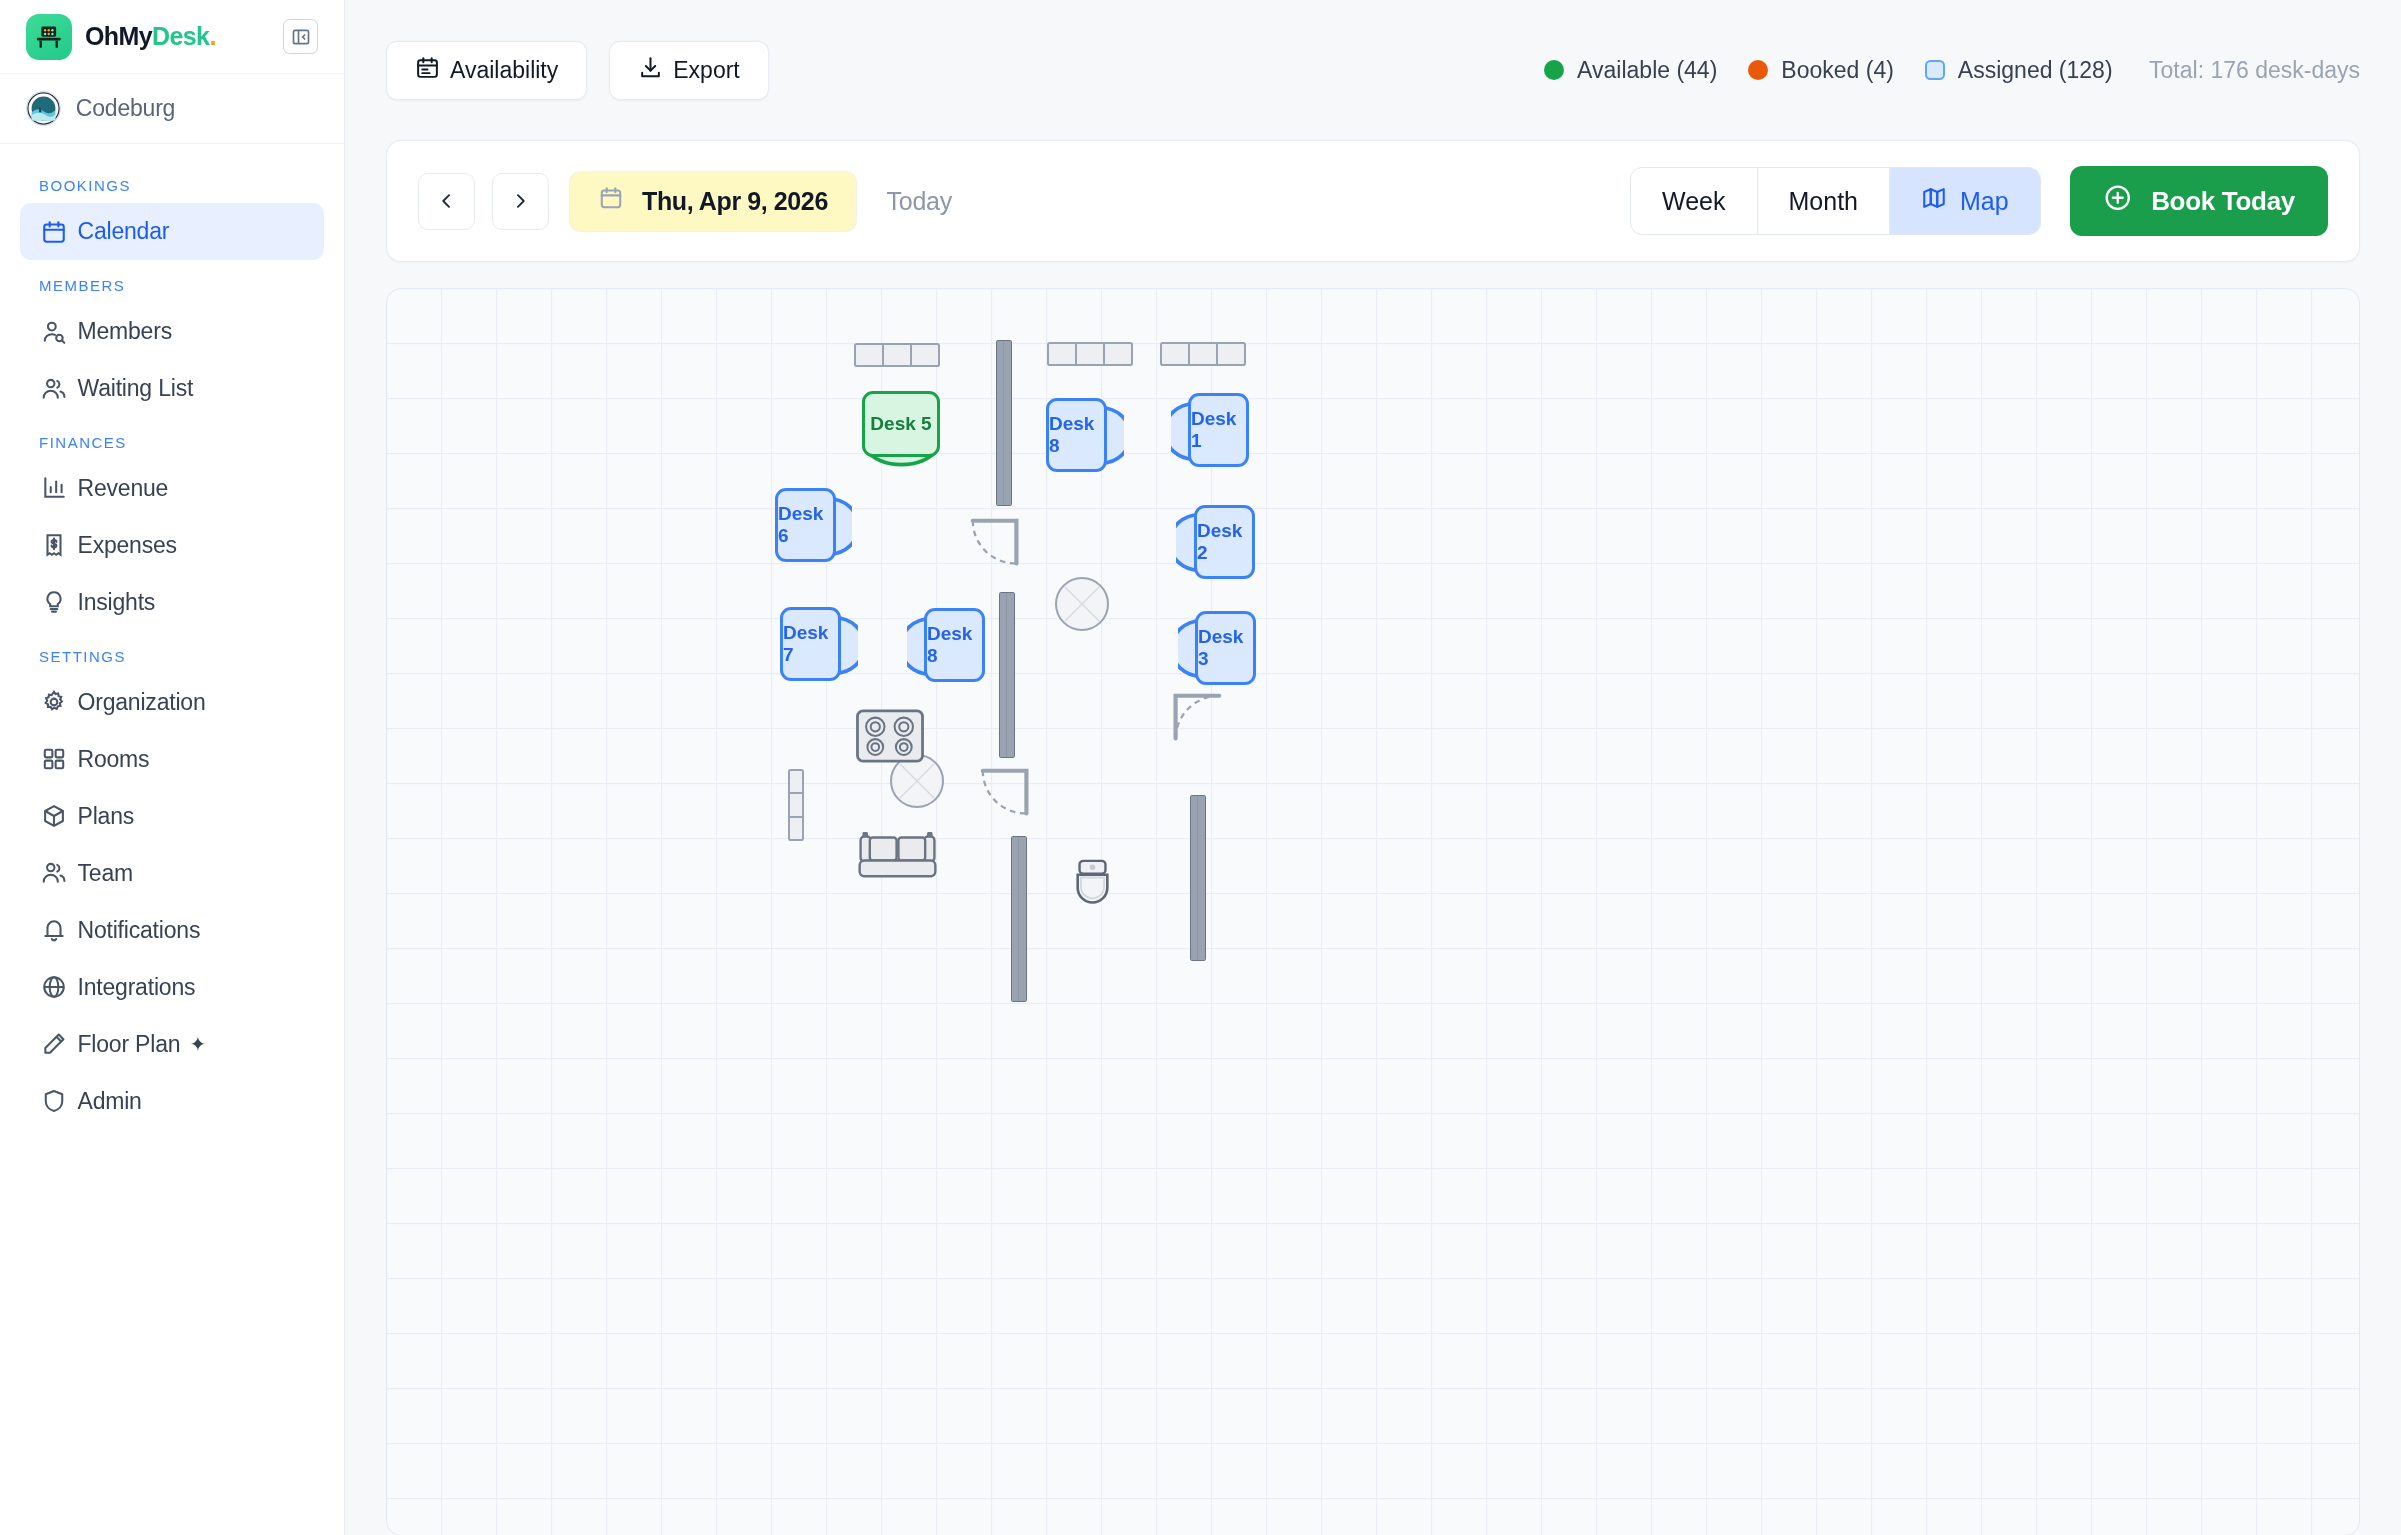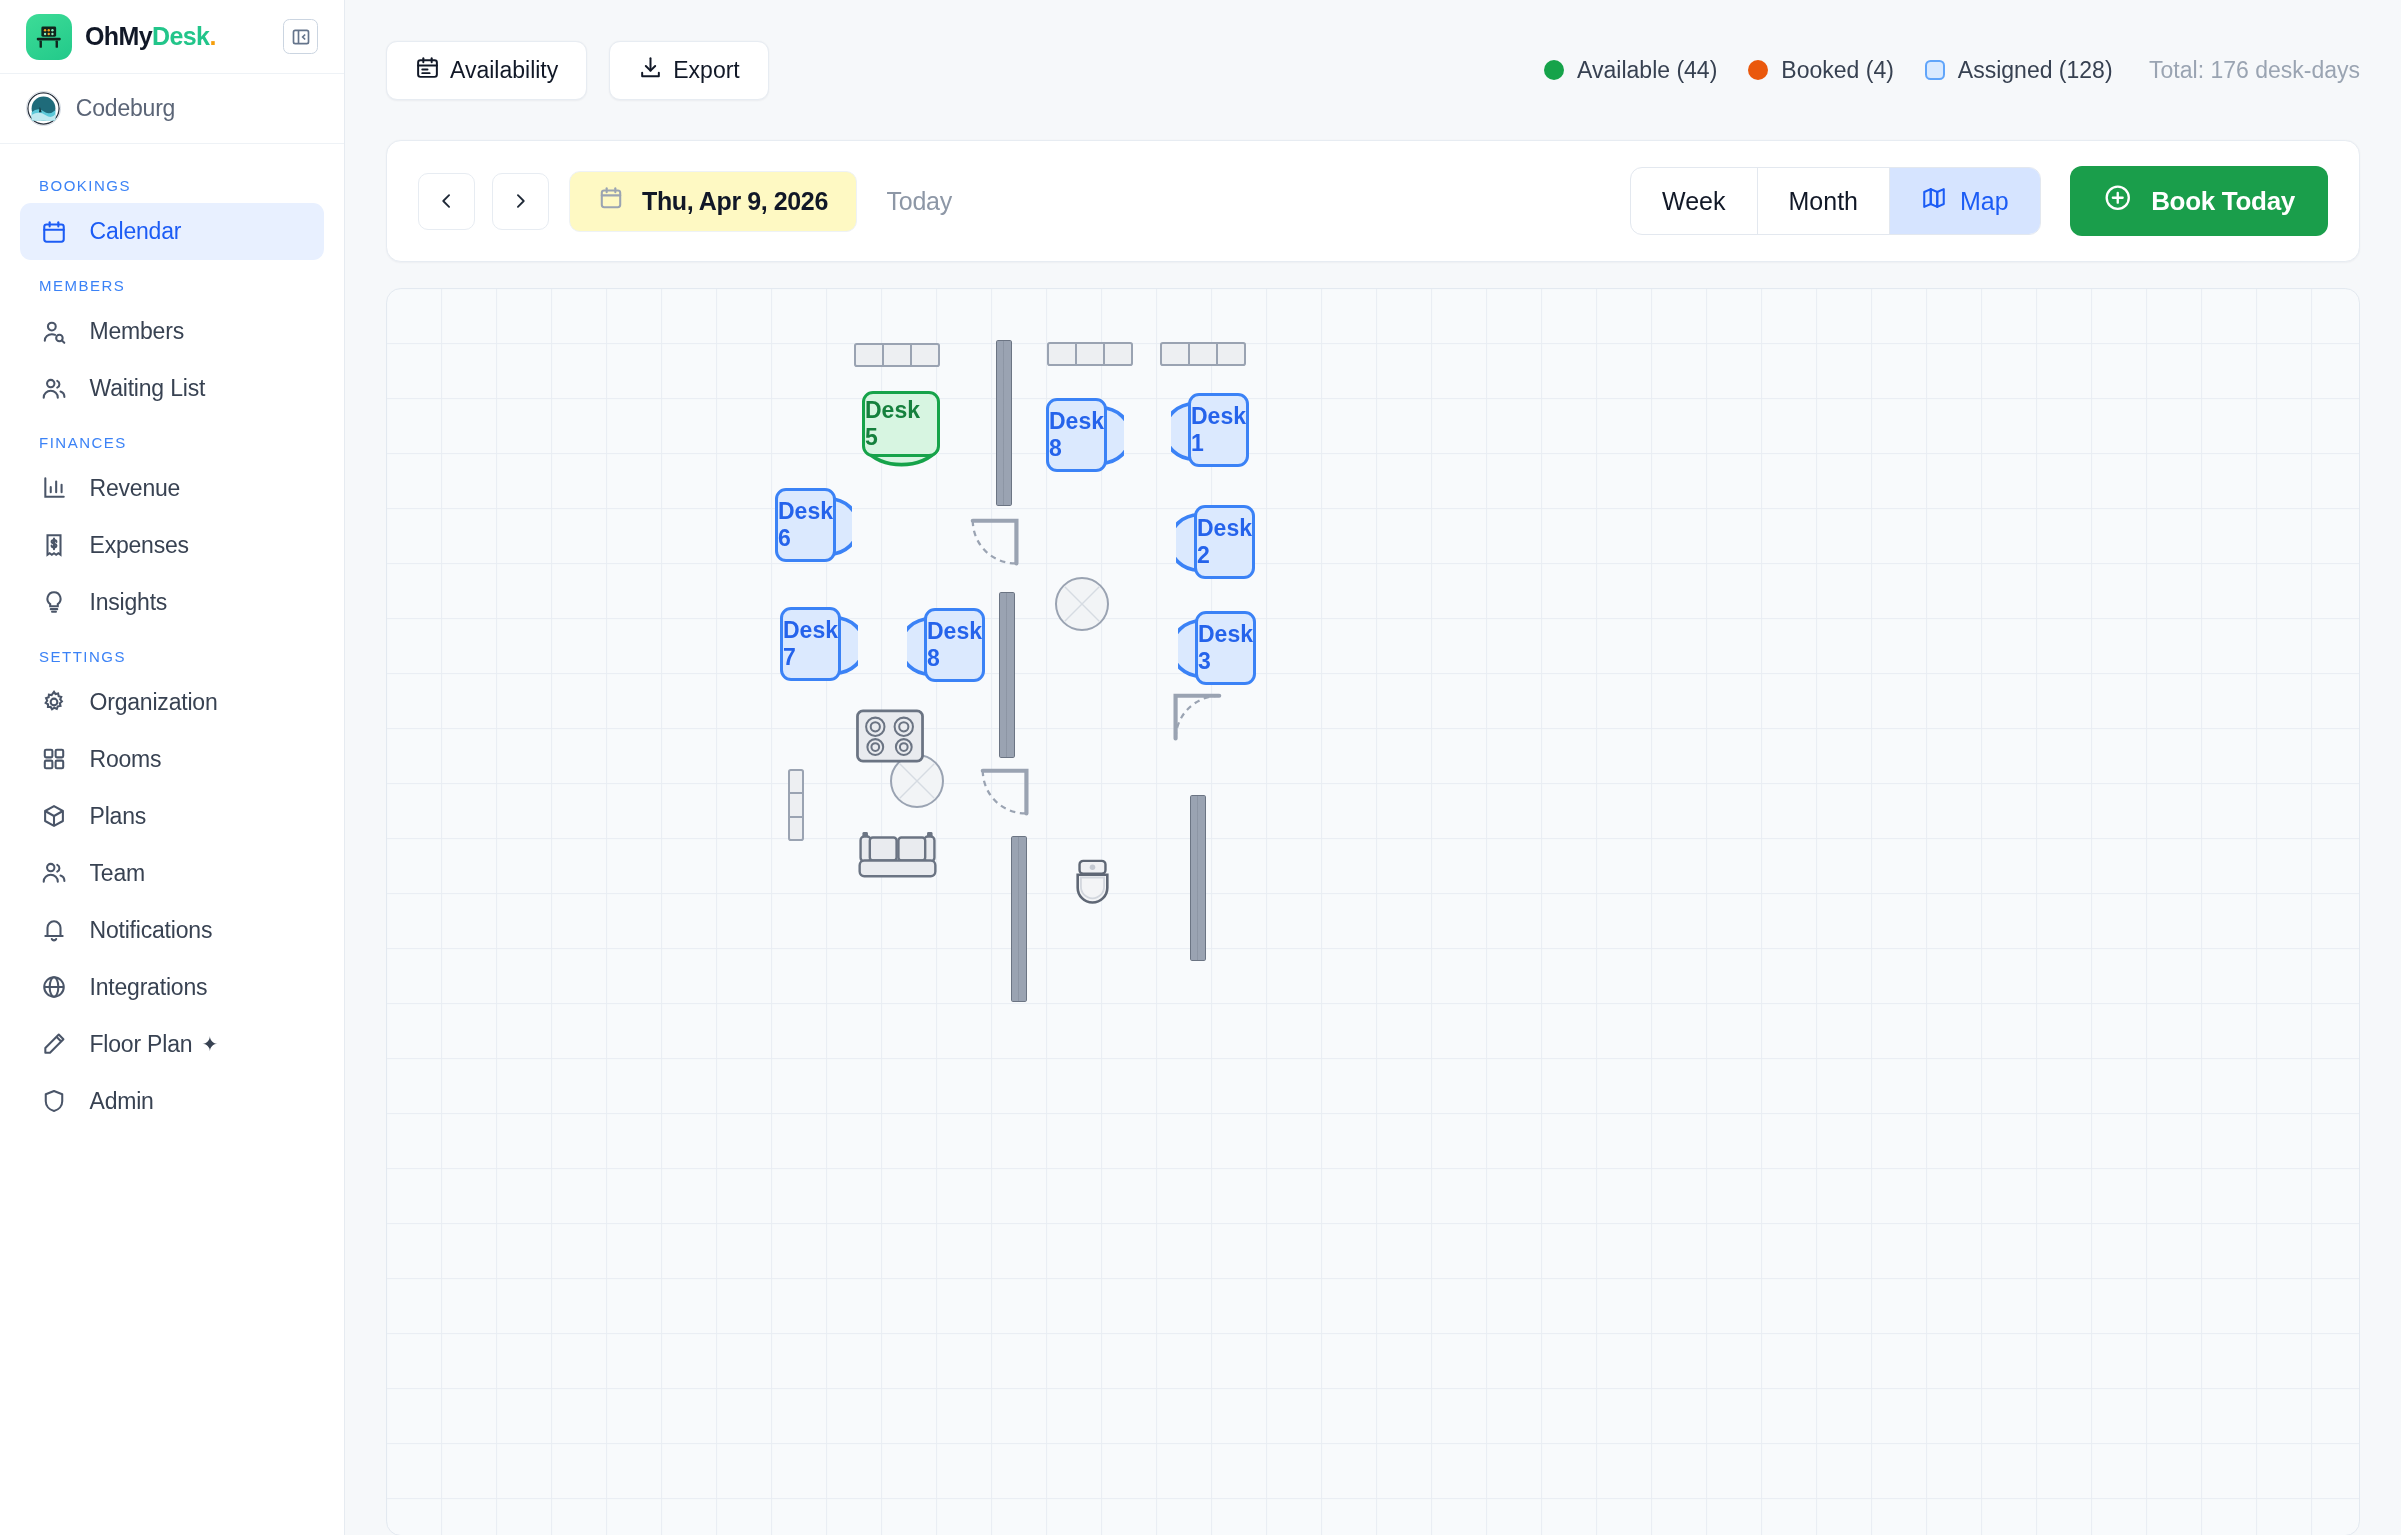--- a/index.html
+++ b/index.html
@@ -74,21 +74,21 @@
     height: 57px; margin: 0 20px;
     padding: 0 18.5px; border-radius: 11px;
     cursor: pointer;
   }
   .nav-item .ni-icon {
     width: 31px; height: 31px; flex: 0 0 31px;
     display: flex; align-items: center; justify-content: center;
     color: #4a5568;
   }
   .nav-item .ni-label {
-    margin-left: 20px; font-size: 23px; color: #384252;
+    margin-left: 8px; font-size: 23px; color: #384252;
     letter-spacing: -0.2px; white-space: nowrap;
   }
   .nav-item.active { background: #e8f0ff; }
   .nav-item.active .ni-icon { color: #1c5cf5; }
   .nav-item.active .ni-label { color: #1c5cf5; }
   .ni-spark { margin-left: 9.2px; color: #384252; font-size: 20px; }
 
   
   .main {
     flex: 1 1 auto; height: 1536px;
@@ -185,21 +185,21 @@
       linear-gradient(to bottom, #e8edf3 1.4px, transparent 1.4px);
     background-size: 55px 55px;
     background-position: -0.9px -0.9px;
   }
   .fp { position: absolute; inset: 0; }
 
   .desk {
     position: absolute;
     border-radius: 11px;
     display: flex; align-items: center; justify-content: center;
-    font-size: 23px; font-weight: bold;
+    font-size: 19px; font-weight: bold;
     cursor: pointer;
     z-index: 4;
   }
   .desk.assigned {
     background: #dbe9fe; border: 3.2px solid #3b82f6; color: #2563eb;
   }
   .desk.available {
     background: #d7f5e1; border: 3.2px solid #16a34a; color: #15803d;
   }
   .chair { position: absolute; z-index: 3; pointer-events: none; }

